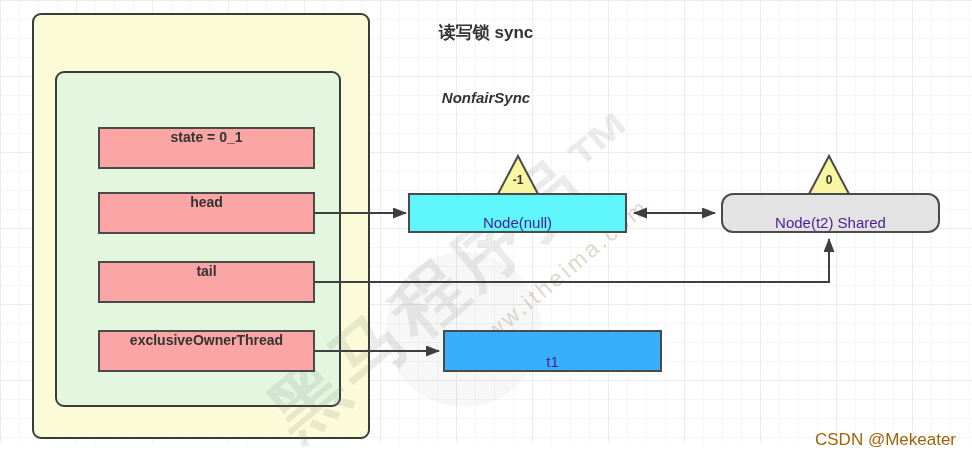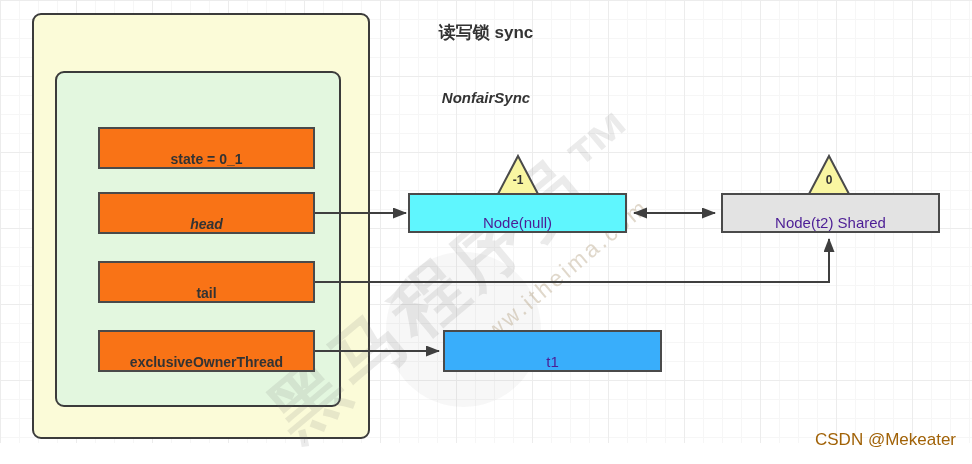--- a/index.html
+++ b/index.html
@@ -26,36 +26,36 @@
     background:#E3F7DF;border:2px solid #3b3b3b;border-radius:9px;
   }
   .group-title{
     position:absolute;left:0;right:0;text-align:center;
     font-weight:bold;color:#333;
   }
   .outer-title{top:21px;font-size:17px;}
   .inner-title{top:89px;font-size:15px;font-style:italic;}
   .field{
     left:98px;width:217px;height:42px;
-    background:#f97316;border:2px solid #4a4a4a;
-    display:flex;align-items:flex-end;justify-content:center;
+    background:#fca5a5;border:2px solid #4a4a4a;
+    display:flex;align-items:flex-start;justify-content:center;
     font-weight:bold;font-size:14px;color:#333;z-index:2;
   }
   .f-state{top:127px;}
-  .f-head{top:192px;font-style:italic;}
+  .f-head{top:192px;}
   .f-tail{top:261px;}
   .f-eot{top:330px;}
   .node{
     width:219px;height:40px;
     display:flex;align-items:flex-end;justify-content:center;
     font-weight:normal;font-size:15px;color:#4c1d95;
     border:2px solid #4a4a4a;z-index:4;
   }
   .n-null{left:408px;top:193px;background:#5FF6FE;}
-  .n-t2{left:721px;top:193px;background:#E3E3E3;}
+  .n-t2{left:721px;top:193px;background:#E3E3E3;border-radius:12px;}
   .n-t1{left:443px;top:330px;width:219px;height:42px;background:#39AEFB;}
   .tri{position:absolute;width:46px;height:44px;z-index:6;}
   .tri-1{left:495px;top:153px;}
   .tri-2{left:806px;top:153px;}
   .tri .lbl{
     position:absolute;left:0;right:0;top:20px;text-align:center;
     font-size:12px;font-weight:bold;color:#333;
   }
   .arrows{position:absolute;left:0;top:0;width:972px;height:464px;z-index:5;pointer-events:none;}
   .wm-brand{

